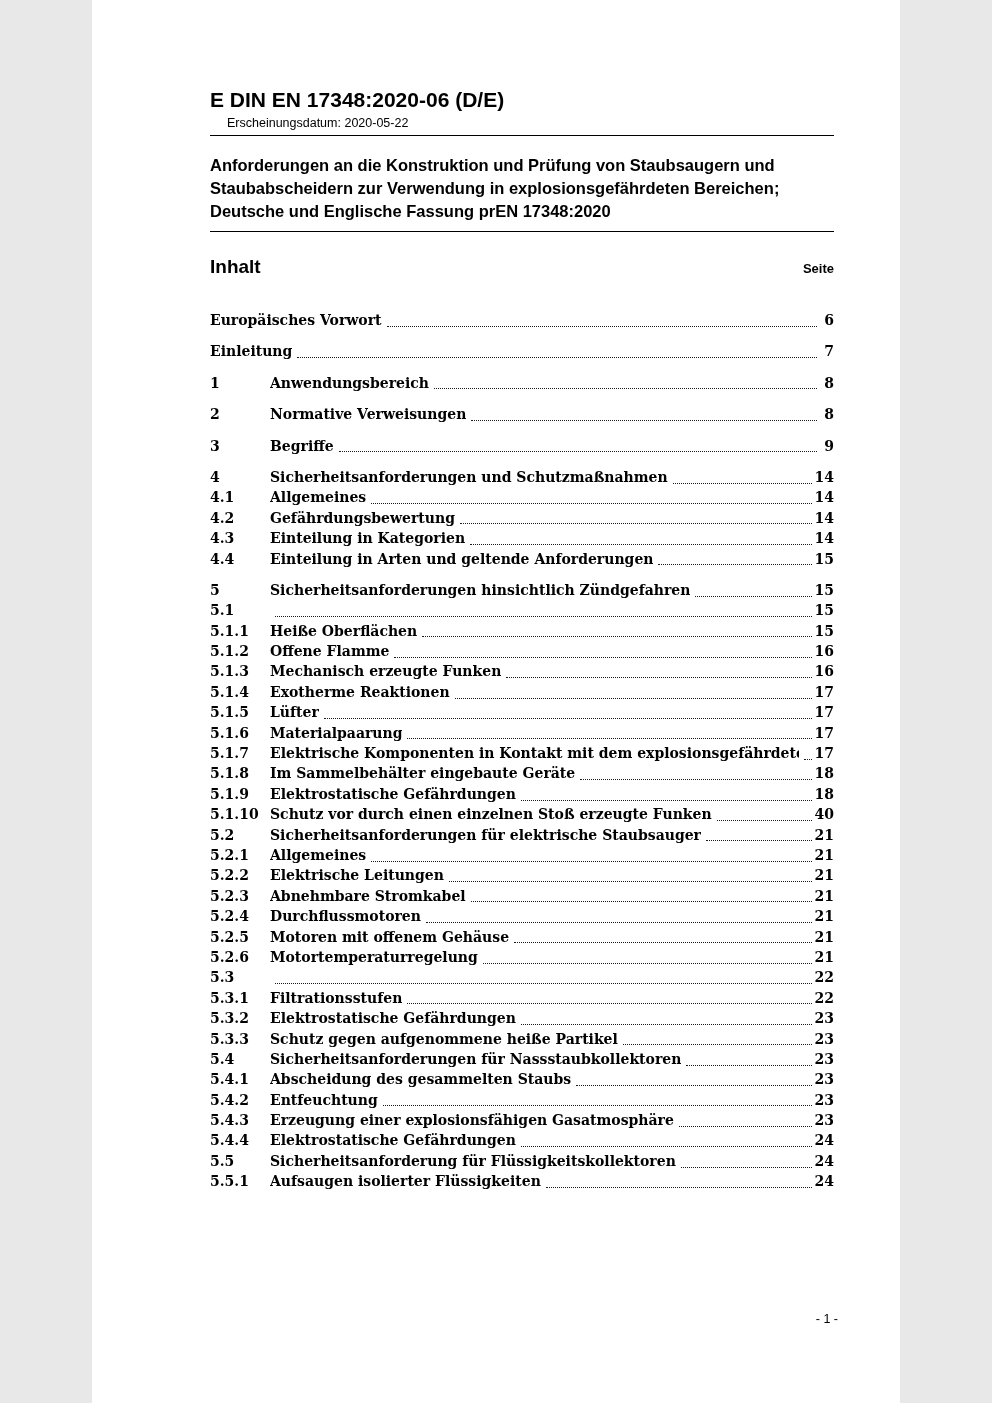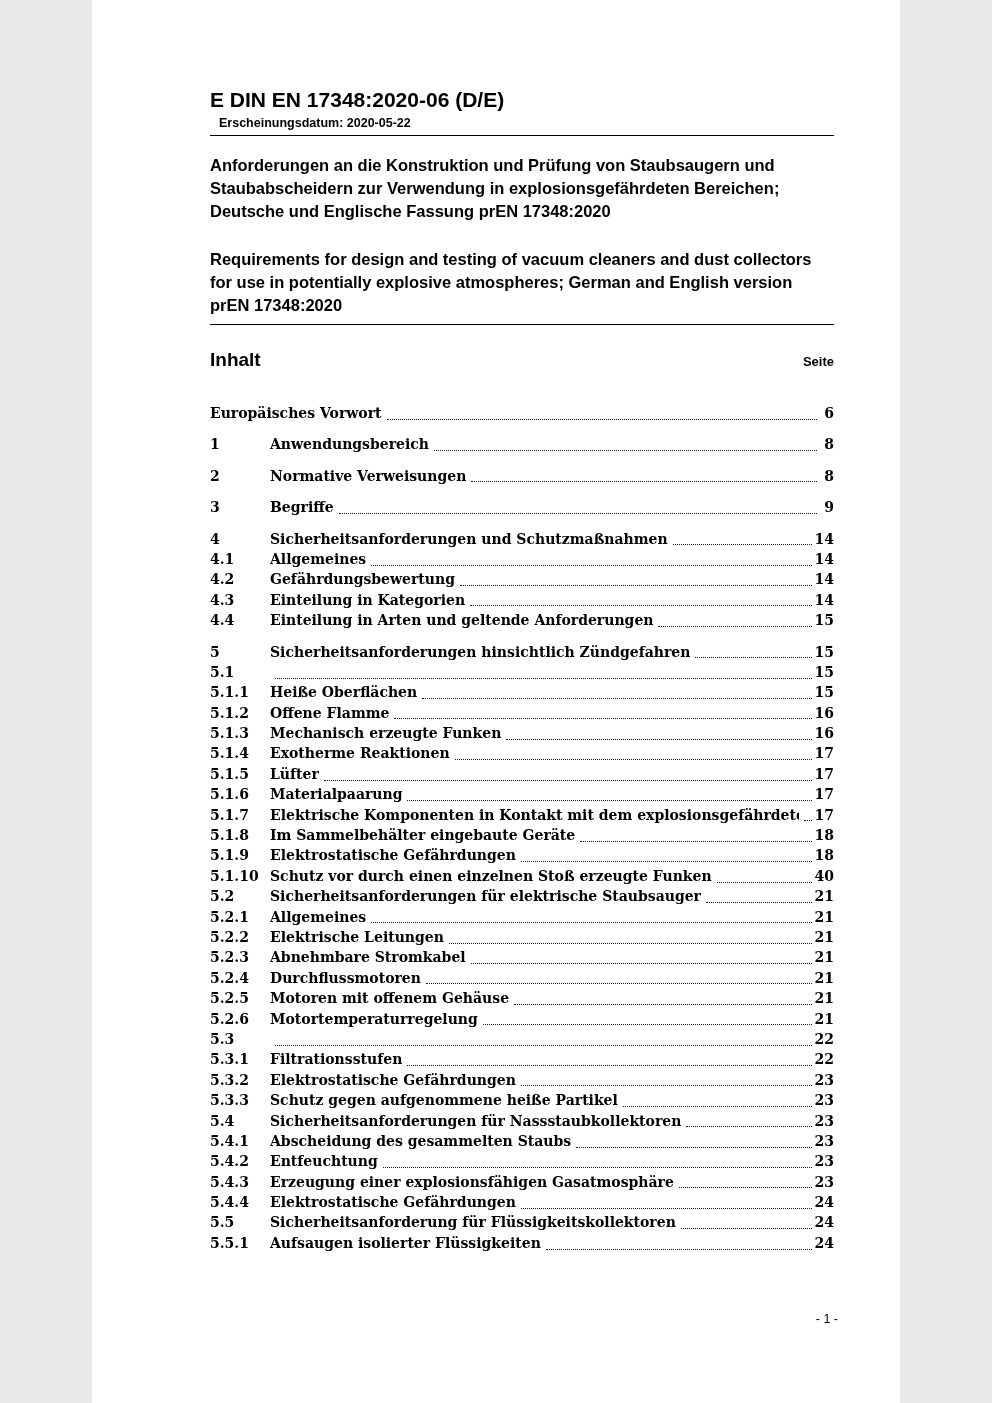--- a/index.html
+++ b/index.html
@@ -23,22 +23,21 @@
     font-family: "Liberation Sans", sans-serif;
     font-weight: bold;
     font-size: 21px;
     line-height: 24px;
     margin: 0 0 3px 0;
   }
   .release {
     font-family: "Liberation Sans", sans-serif;
     font-size: 12.5px;
     line-height: 16px;
-    margin: 0 0 4px 9px;
-    font-weight: bold;
+    margin: 0 0 4px 17px;
   }
   .rule {
     border: none;
     border-top: 1.6px solid #000;
     margin: 0;
   }
   .title-de {
     font-family: "Liberation Sans", sans-serif;
     font-weight: bold;
     font-size: 16.5px;
@@ -118,38 +117,44 @@
 </head>
 <body>
 
 <div class="page">
 
   <h1 class="doc-id">E DIN EN 17348:2020-06 (D/E)</h1>
   <div class="release">Erscheinungsdatum: 2020-05-22</div>
   <hr class="rule">
 
   <p class="title-de">Anforderungen an die Konstruktion und Prüfung von Staubsaugern und Staubabscheidern zur Verwendung in explosionsgefährdeten Bereichen; Deutsche und Englische Fassung prEN 17348:2020</p>
-  <p class="title-en">Requirements for design and testing of vacuum cleaners and dust collectors for use in potentially explosive atmospheres; German and English version prEN 17348:2020</p>
   <hr class="rule">
 
   <div class="toc-head">
     <span class="toc-heading">Inhalt</span>
     <span class="toc-page-label">Seite</span>
   </div>
 
   <div class="toc" id="toc-entries">
       <div class="toc-group">
         <div class="toc-row">
           <span class="toc-title">Europäisches Vorwort</span>
           <span class="toc-leader"></span>
           <span class="toc-page">6</span>
         </div>
       </div>
       <div class="toc-group">
         <div class="toc-row">
+          <span class="toc-title">Einleitung</span>
+          <span class="toc-leader"></span>
+          <span class="toc-page">7</span>
+        </div>
+      </div>
+      <div class="toc-group">
+        <div class="toc-row">
           <span class="toc-num">1</span>
           <span class="toc-title">Anwendungsbereich</span>
           <span class="toc-leader"></span>
           <span class="toc-page">8</span>
         </div>
       </div>
       <div class="toc-group">
         <div class="toc-row">
           <span class="toc-num">2</span>
           <span class="toc-title">Normative Verweisungen</span>

